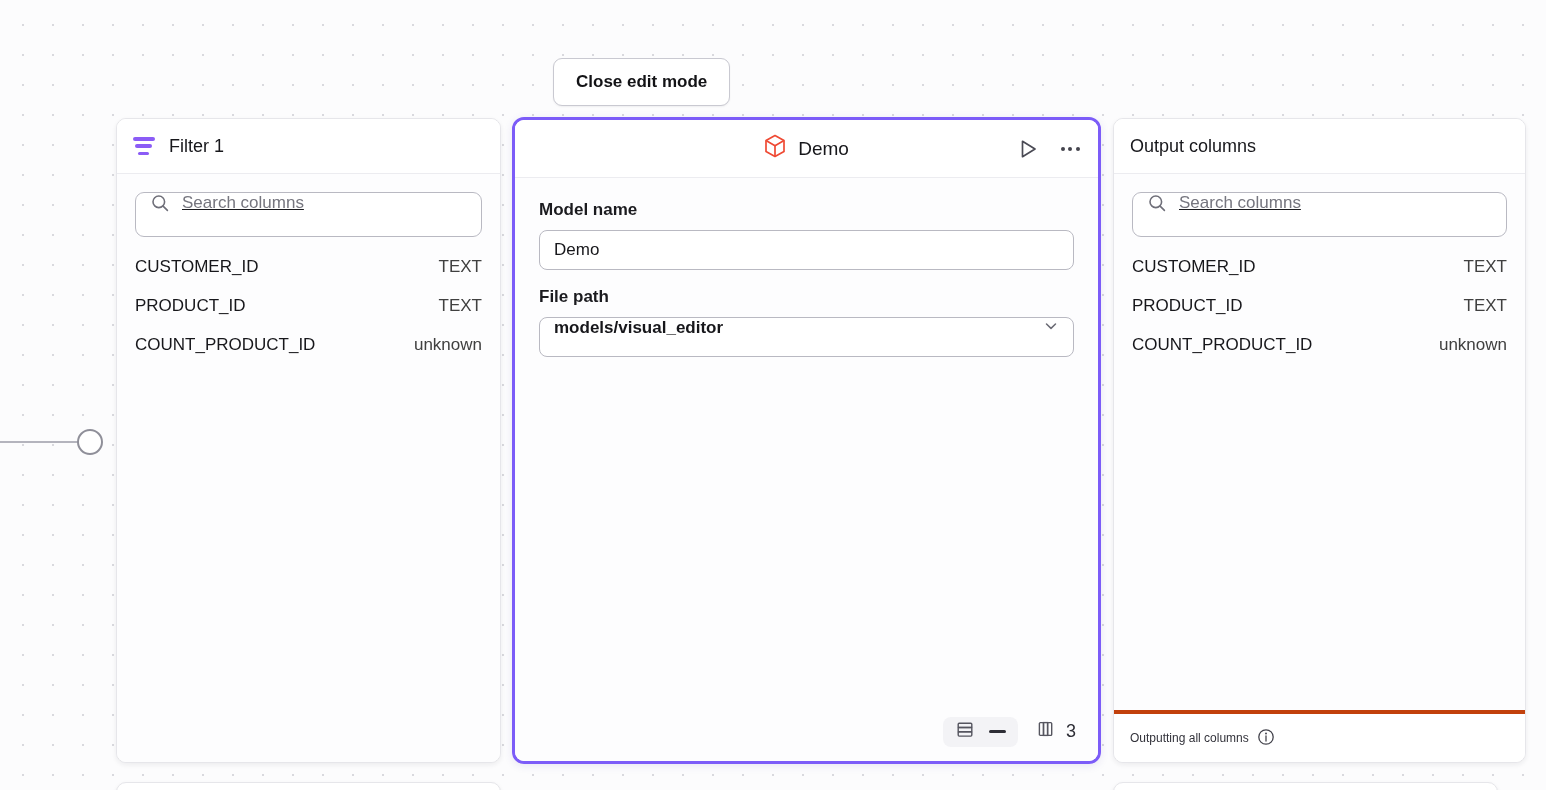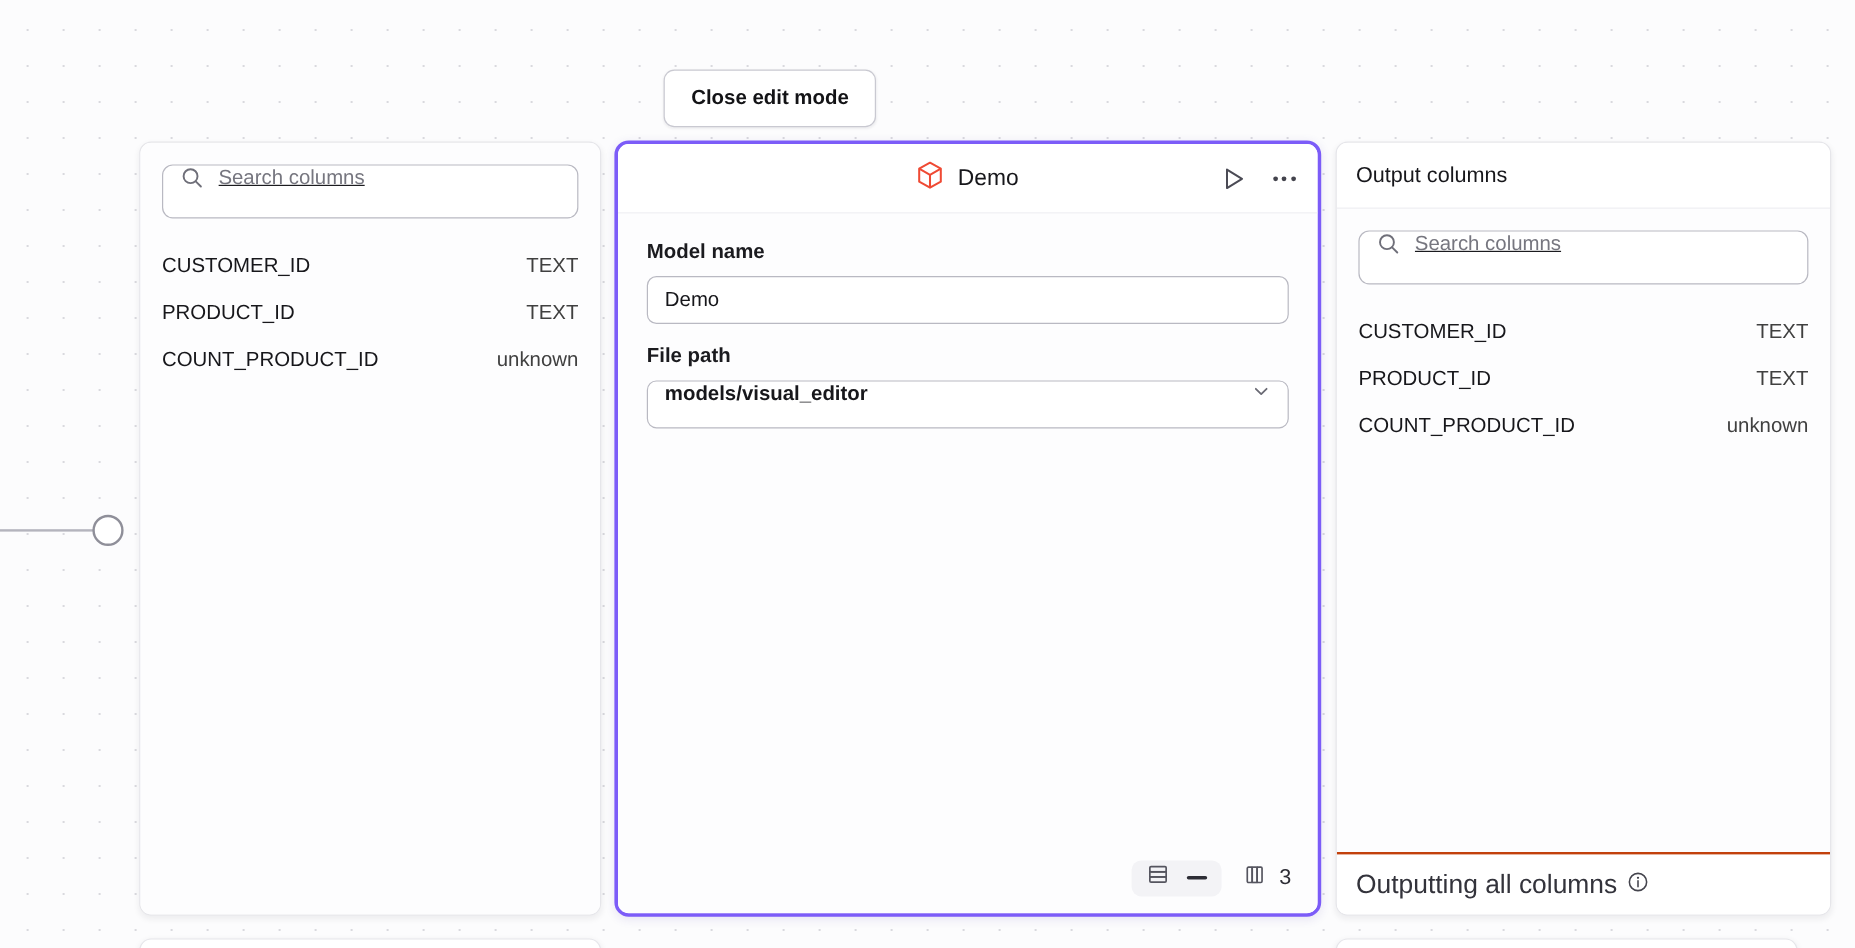--- a/index.html
+++ b/index.html
@@ -144,21 +144,21 @@
     font-family: inherit;
     font-size: 17px;
     color: #1b1b1f;
   }
   .search-box input::placeholder { color: #76767f; }
 
   
   .col-list { padding: 20px 18px 0 18px; }
   .col-row {
     display: flex;
-    align-items: center;
+    align-items: flex-start;
     justify-content: space-between;
     height: 39px;
     font-size: 17px;
   }
   .col-name { color: #17171b; white-space: nowrap; }
   .col-type { color: #404040; white-space: nowrap; padding-left: 12px; }
 
   
   #model-panel {
     left: 512px;
@@ -288,23 +288,23 @@
     top: 118px;
     width: 413px;
     height: 645px;
   }
   .panel-footer {
     flex: 0 0 auto;
     height: 52px;
     display: flex;
     align-items: center;
     padding: 0 16px;
-    border-top: 2px solid #c2410c;
-    background: #ffffff;
-    font-size: 22px;
+    border-top: 4px solid #c2410c;
+    background: #ffffff;
+    font-size: 12px;
     color: #33333b;
     gap: 8px;
   }
   .info-icon { display: block; }
 
   
   .panel-peek {
     position: absolute;
     top: 782px;
     height: 60px;
@@ -318,20 +318,28 @@
 </style>
 </head>
 <body>
 
 <div class="edge-line"></div>
 <div class="edge-handle"></div>
 
 <button class="close-edit-btn">Close edit mode</button>
 
 <div class="panel" id="filter-panel">
+  <div class="panel-header">
+    <span class="filter-icon">
+      <i></i>
+        <i></i>
+        <i></i>
+    </span>
+    <span>Filter 1</span>
+  </div>
   <div class="panel-body">
     <div class="search-box">
       <span class="ic">
         <svg width="20" height="20" viewBox="0 0 20 20" fill="none">
           <circle cx="8.8" cy="8.8" r="5.8" stroke="#6f6f79" stroke-width="1.6"></circle>
           <line x1="13.1" y1="13.1" x2="17.4" y2="17.4" stroke="#6f6f79" stroke-width="1.6" stroke-linecap="round"></line>
         </svg>
       </span>
       <input type="text" placeholder="Search columns" style="">
     </div>

